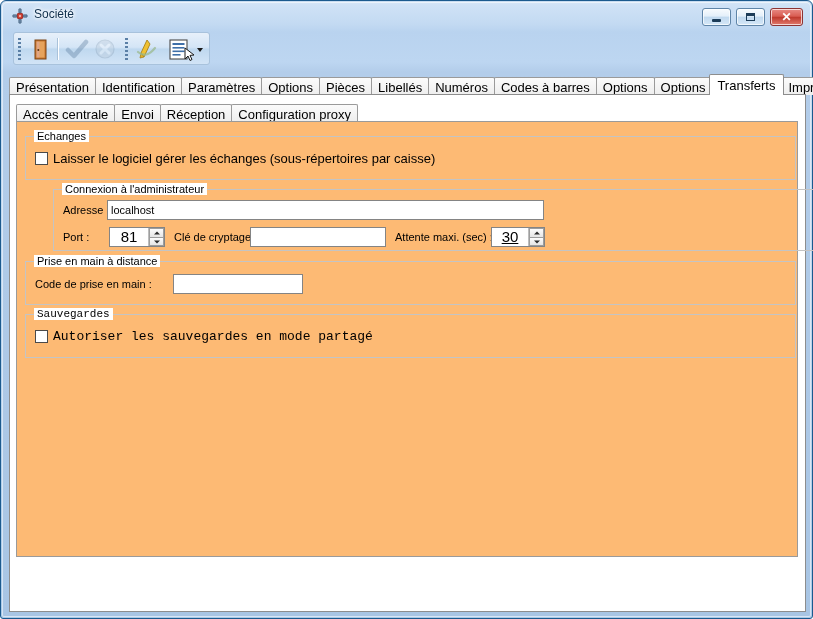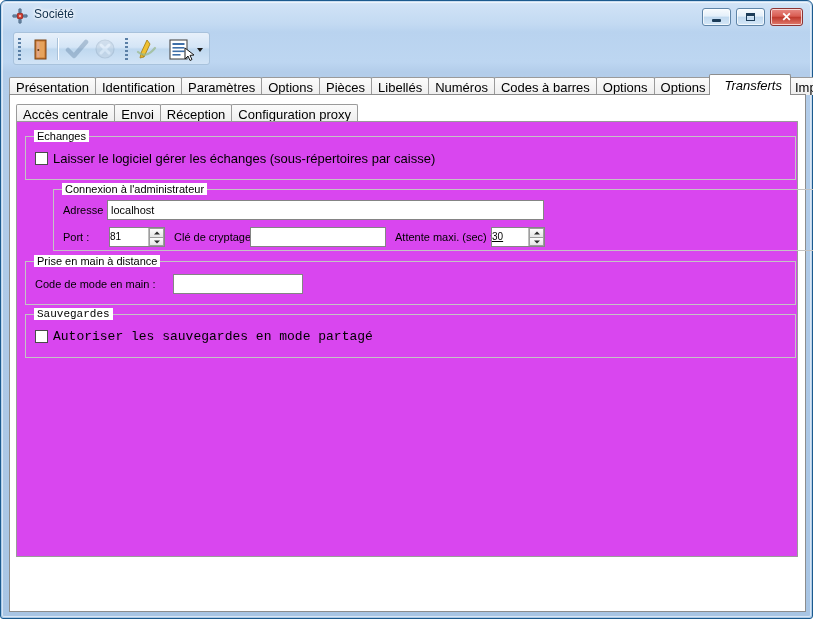--- a/index.html
+++ b/index.html
@@ -176,23 +176,22 @@
     border-radius: 2px 2px 0 0;
   }
   .tab.active {
     height: 21px;
     padding-top: 3px;
     background: #ffffff;
     border-color: #8d8d8d;
     z-index: 5;
     margin-left: -2px;
     margin-right: -3px;
-    padding-left: 14px;
+    padding-left: 7px;
     padding-right: 8px;
-    font-style: italic;
   }
 
   #panel-main {
     position: absolute;
     left: 0; top: 19px;
     width: 797px; height: 518px;
     box-sizing: border-box;
     border: 1px solid #8d8d8d;
     background: #ffffff;
   }
@@ -204,21 +203,21 @@
     display: flex;
     align-items: flex-end;
   }
   #panel-sub {
     position: absolute;
     left: 6px; top: 26px;
     width: 782px; height: 436px;
     box-sizing: border-box;
     border: 1px solid #9a9a9a;
     border-top: 1px solid #9a9a9a;
-    background: #d946ef;
+    background: #fdba74;
   }
 
   
   .groupbox {
     position: absolute;
     box-sizing: border-box;
     border: 1px solid #c4c4c4;
     background: transparent;
   }
   .group-title {
@@ -255,23 +254,23 @@
     position: absolute;
     box-sizing: border-box;
     height: 20px;
     border: 1px solid #848484;
     background: #ffffff;
     display: flex;
     align-items: stretch;
   }
   .spin-value {
     flex: 1 1 auto;
-    text-align: left;
+    text-align: center;
     padding-right: 0;
-    font-size: 10px;
+    font-size: 15px;
     line-height: 18px;
     color: #000;
   }
   .spin-btns {
     width: 15px;
     display: flex;
     flex-direction: column;
     border-left: 1px solid #bdbdbd;
   }
   .spin-up, .spin-dn {
@@ -472,21 +471,21 @@
               </div>
               <div class="spin-dn">
                 <span class="arrow-dn"></span>
               </div>
             </div>
           </div>
         </div>
 
         <div class="groupbox" style="left:8px; top:139px; width:771px; height:44px;">
           <div class="group-title">Prise en main à distance</div>
-          <div class="lbl" style="left:9px; top:16px;">Code de mode en main :</div>
+          <div class="lbl" style="left:9px; top:16px;">Code de prise en main :</div>
           <input class="textbox" type="text" style="left: 147px; top: 12px; width: 130px;" value="">
         </div>
 
         <div class="groupbox" style="left:8px; top:192px; width:771px; height:44px;font-family:Liberation Mono, monospace;">
           <div class="group-title">Sauvegardes</div>
           <div class="chk-row" style="left:9px; top:14px;">
             <div class="chk-box"></div>
             <div class="chk-label">Autoriser les sauvegardes en mode partagé</div>
           </div>
         </div>

